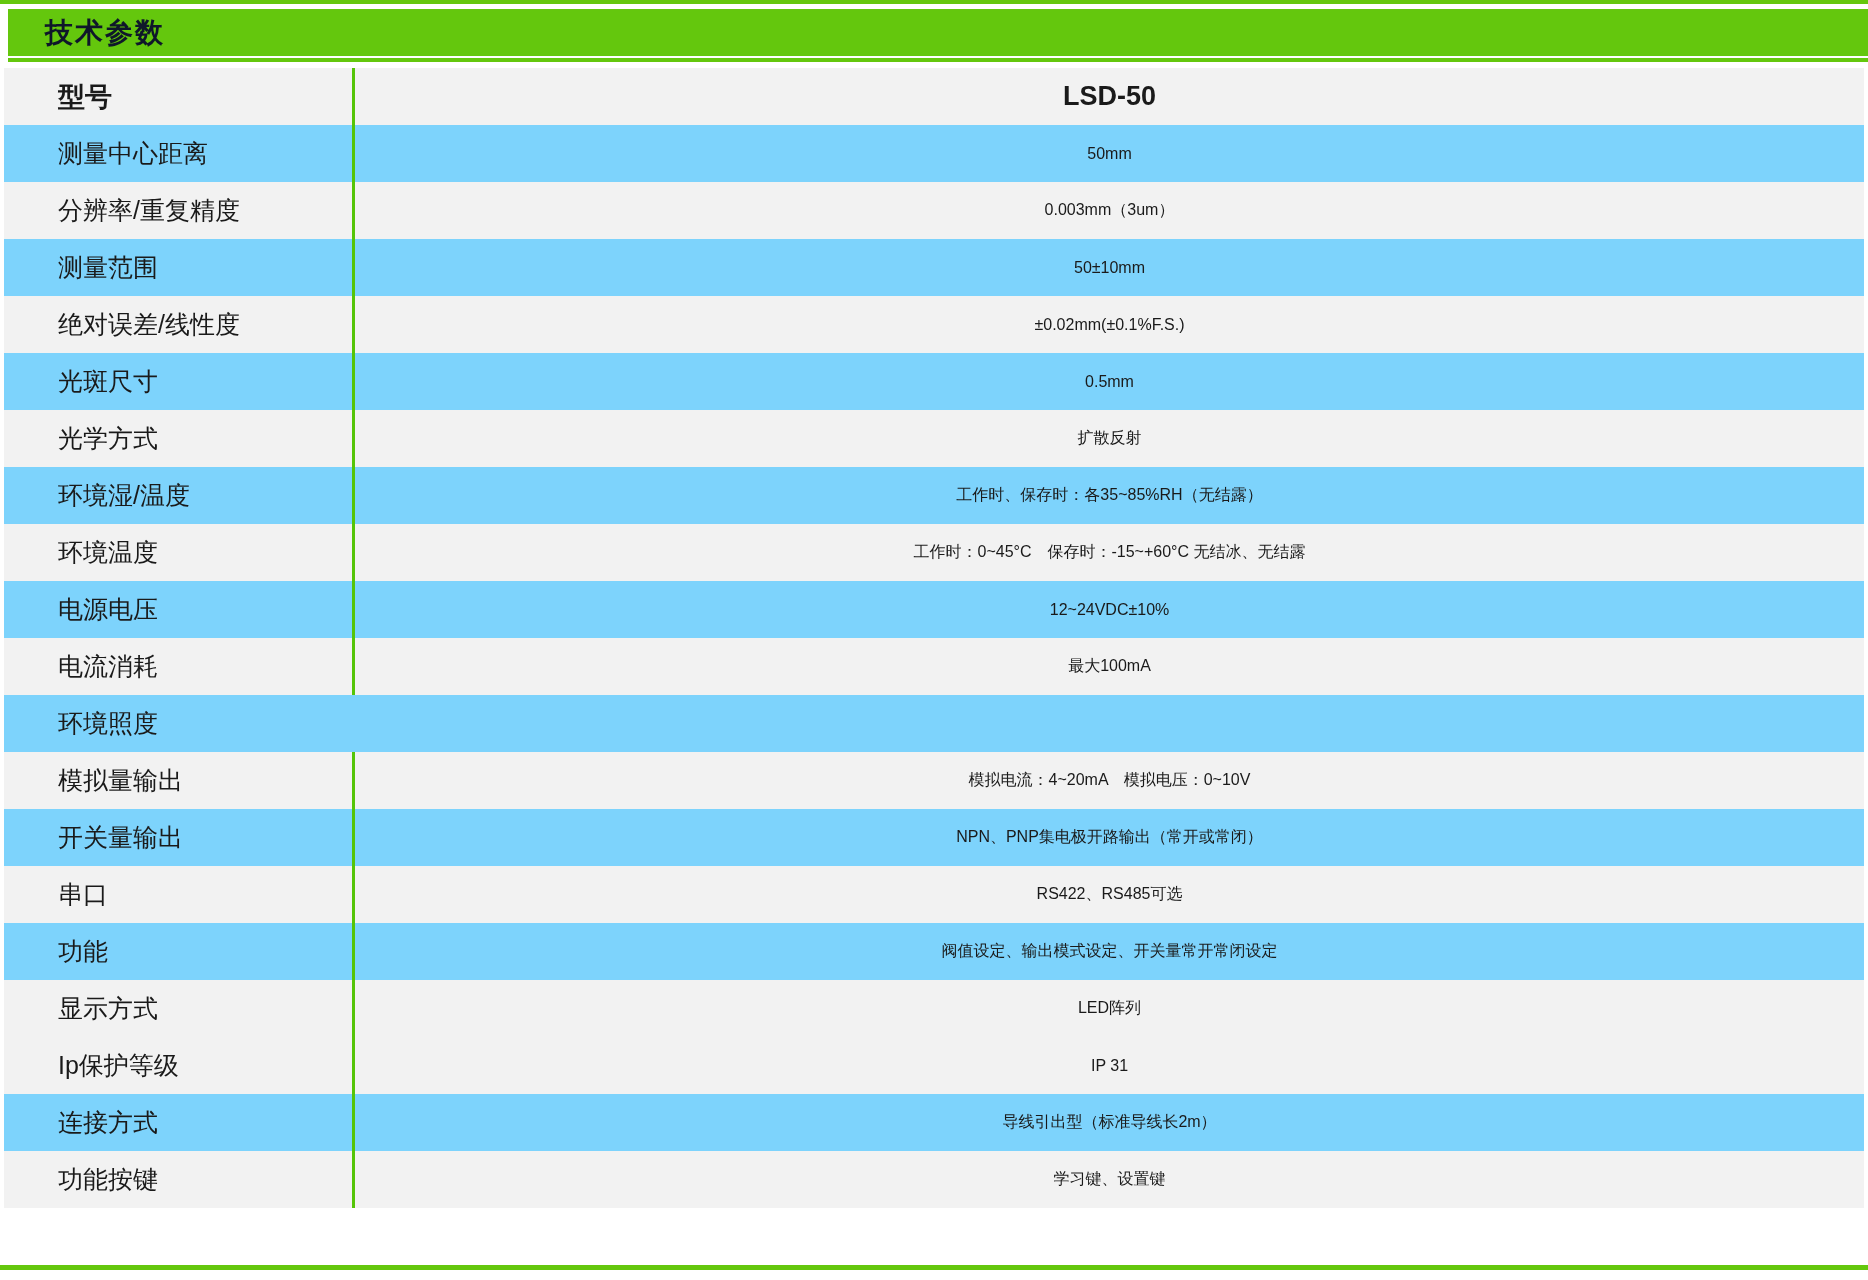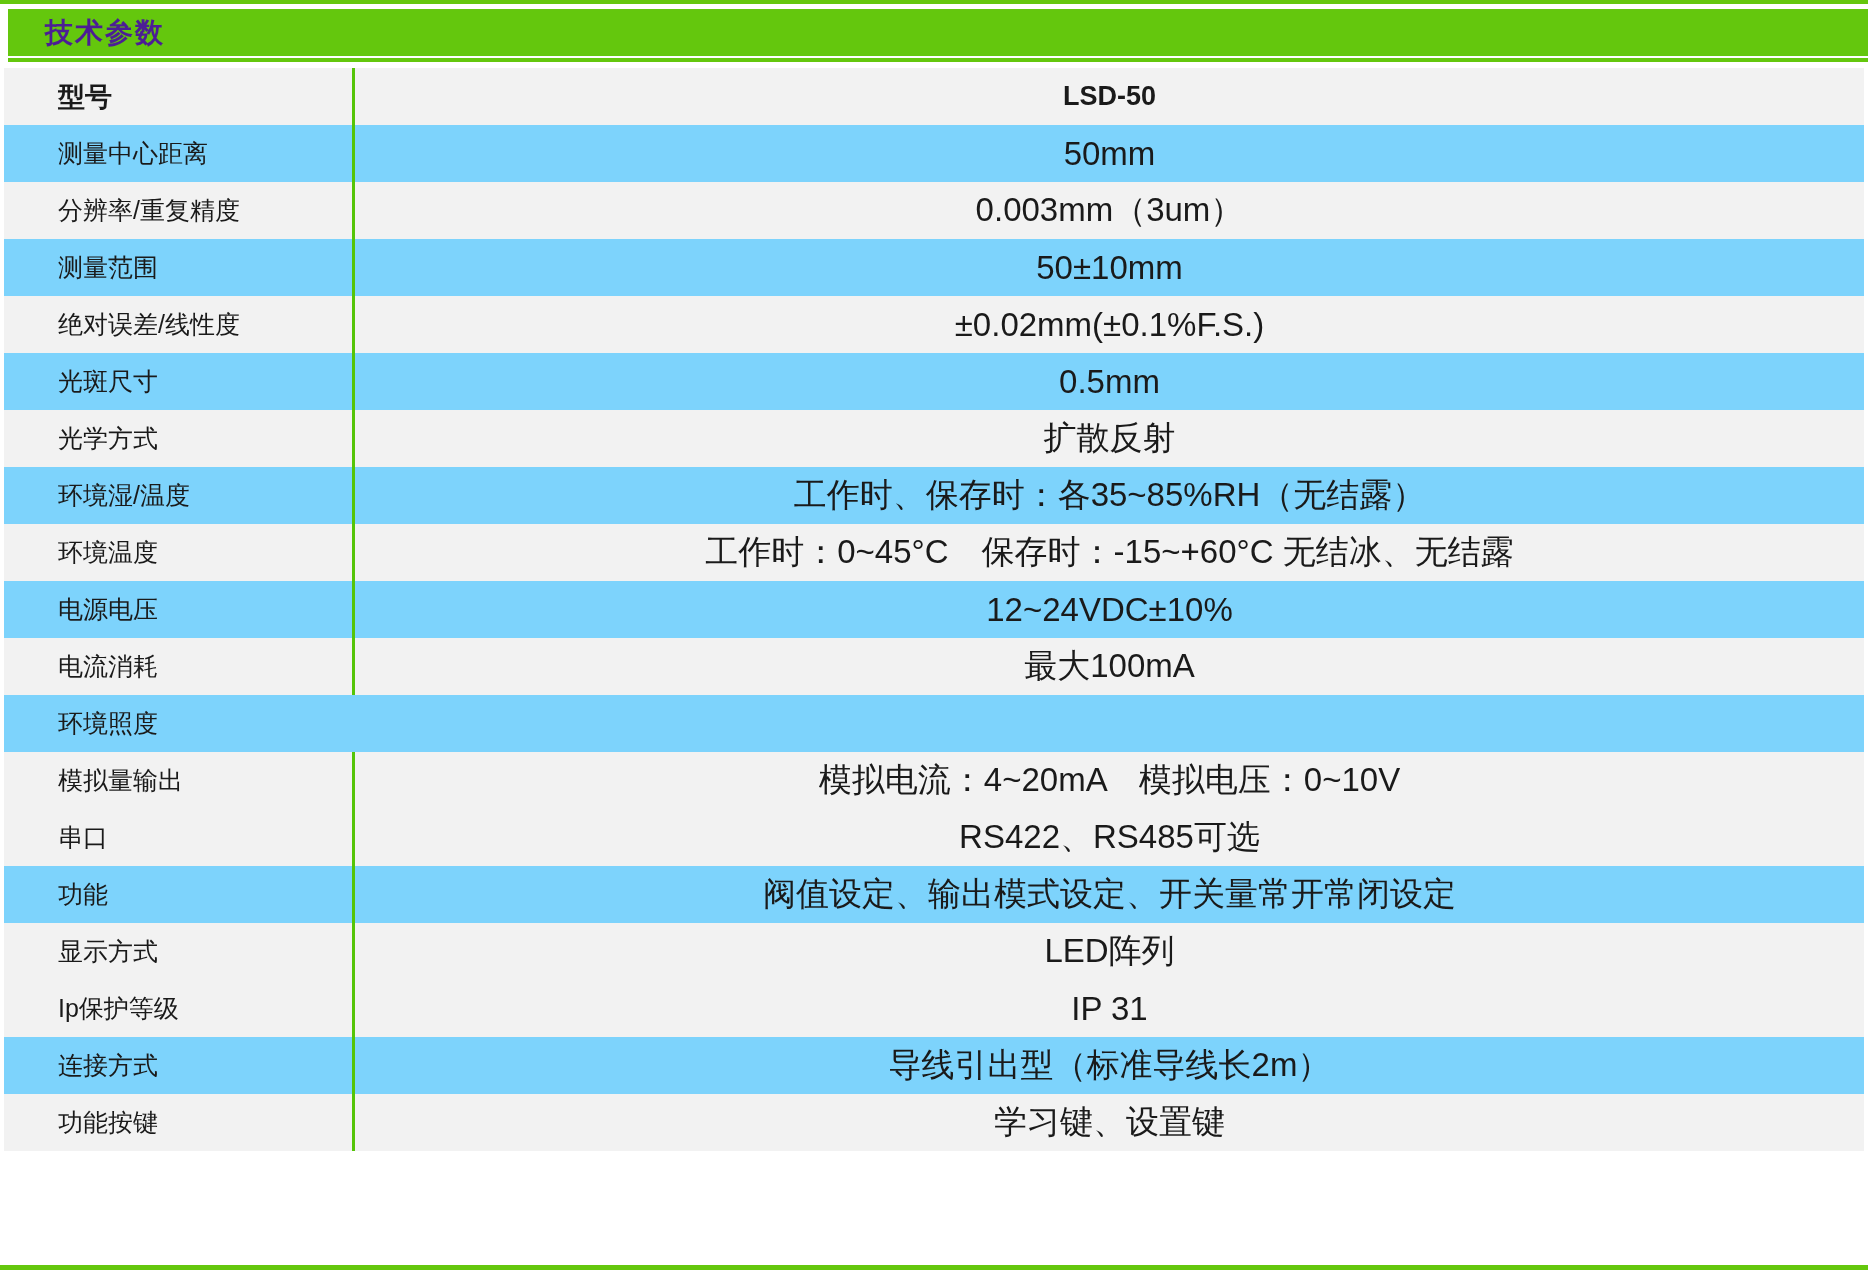--- a/index.html
+++ b/index.html
@@ -14,21 +14,21 @@
   .top-line{
     position:absolute;left:0;top:0;width:1868px;height:4px;
     background:#64c70d;
   }
   .header-bar{
     position:absolute;left:8px;top:9px;right:0;height:47px;
     background:#64c70d;
     display:flex;align-items:center;
   }
   .header-bar .title{
-    color:#4c1d95;font-size:28px;font-weight:bold;
+    color:#0f172a;font-size:28px;font-weight:bold;
     padding-left:37px;letter-spacing:2px;
   }
   .header-underline{
     position:absolute;left:8px;top:58px;right:0;height:4px;
     background:#64c70d;
   }
   .spec-table{
     position:absolute;left:4px;top:68px;right:4px;
   }
   .row{
@@ -38,21 +38,21 @@
   .cell{display:flex;align-items:center;}
   .cell.label{
     width:348px;flex:0 0 348px;
     padding-left:54px;box-sizing:border-box;
     font-size:25px;
   }
   .cell.value{
     flex:1;
     border-left:3px solid #55c508;
     justify-content:center;text-align:center;
-    font-size:33px;
+    font-size:16px;
   }
   .row.model .cell.label,
   .row.model .cell.value{
     font-weight:bold;font-size:27px;
   }
   .bottom-line{
     position:absolute;left:0;top:1265px;width:1868px;height:5px;
     background:#64c70d;
   }
 </style>
@@ -110,20 +110,24 @@
     <div class="cell label">电流消耗</div>
     <div class="cell value">最大100mA</div>
   </div>
       <div class="row">
     <div class="cell label">环境照度</div>
   </div>
       <div class="row alt">
     <div class="cell label">模拟量输出</div>
     <div class="cell value">模拟电流：4~20mA　模拟电压：0~10V</div>
   </div>
+      <div class="row">
+    <div class="cell label">开关量输出</div>
+    <div class="cell value">NPN、PNP集电极开路输出（常开或常闭）</div>
+  </div>
       <div class="row alt">
     <div class="cell label">串口</div>
     <div class="cell value">RS422、RS485可选</div>
   </div>
       <div class="row">
     <div class="cell label">功能</div>
     <div class="cell value">阀值设定、输出模式设定、开关量常开常闭设定</div>
   </div>
       <div class="row alt">
     <div class="cell label">显示方式</div>

